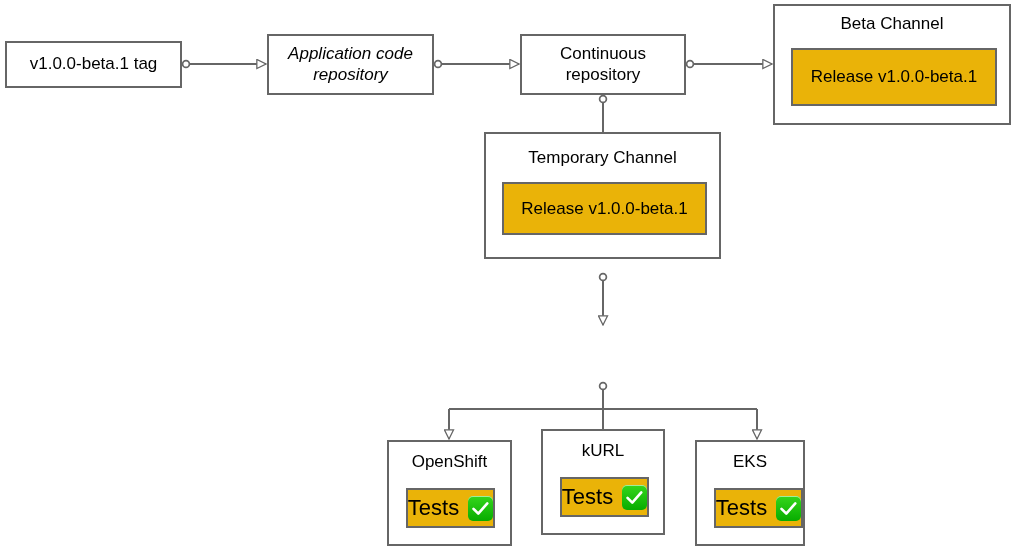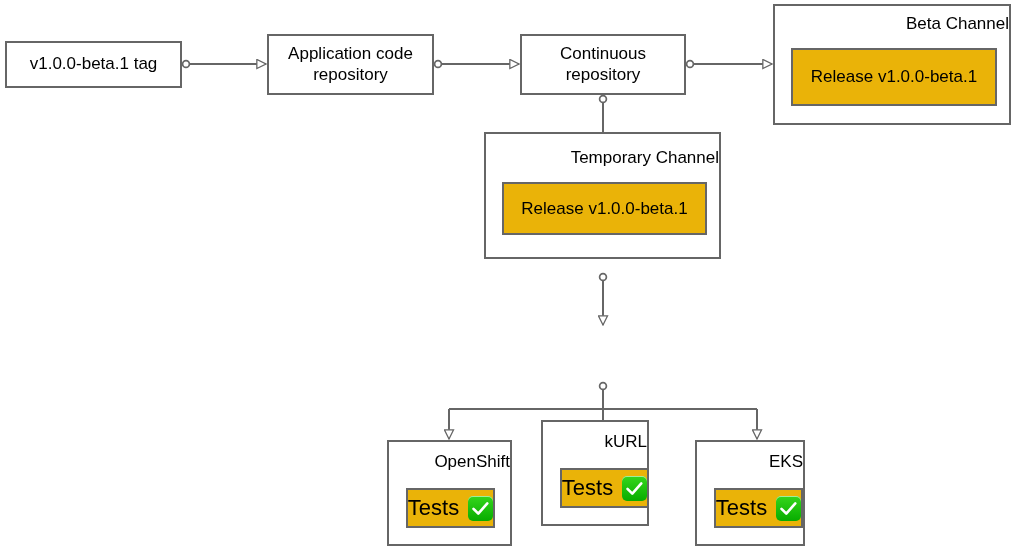--- a/index.html
+++ b/index.html
@@ -44,21 +44,21 @@
     position: absolute;
     box-sizing: border-box;
     border: 2px solid #666666;
     background: #ffffff;
     z-index: 2;
   }
   .container-title {
     position: absolute;
     left: 0;
     right: 0;
-    text-align: right;
+    text-align: center;
     color: #000000;
     font-size: 17px;
     line-height: 1.2;
   }
   .inner-node {
     position: absolute;
     box-sizing: border-box;
     border: 2px solid #666666;
     background: #eab308;
     display: flex;
@@ -148,21 +148,21 @@
         <line x1="603" y1="409" x2="603" y2="439" marker-end="url(#arrowhead)"></line>
         <line x1="757" y1="409" x2="757" y2="439" marker-end="url(#arrowhead)"></line>
       </g>
     </g>
   </svg>
 
   <div class="node" style="left:5px; top:41px; width:177px; height:47px;">
     <span>v1.0.0-beta.1 tag</span>
   </div>
 
-  <div class="node" style="left:267px; top:34px; width:167px; height:61px; padding:0 12px;">
+  <div class="node" style="left:267px; top:34px; width:167px; height:61px; padding:0 12px;font-style:italic;">
     <span>Application code repository</span>
   </div>
 
   <div class="node" style="left:520px; top:34px; width:166px; height:61px; padding:0 12px;">
     <span>Continuous repository</span>
   </div>
 
   <div class="container-node" style="left:773px; top:4px; width:238px; height:121px;">
     <div class="container-title" style="top:8px;">Beta Channel</div>
     <div class="inner-node" style="left:16px; top:42px; width:206px; height:58px;">
@@ -185,21 +185,21 @@
         <span class="test-label">Tests</span>
         <span class="check-badge">
           <svg width="25" height="25" viewBox="0 0 25 25">
             <path d="M 5.5 12.8 L 10.3 17.6 L 19.3 7.4" fill="none" stroke="#ffffff" stroke-width="2.6" stroke-linecap="round" stroke-linejoin="round"></path>
           </svg>
         </span>
       </div>
     </div>
   </div>
 
-  <div class="container-node" style="left:541px; top:420px; width:108px; height:106px;">
+  <div class="container-node" style="left:541px; top:429px; width:124px; height:106px;">
     <div class="container-title" style="top:10px;">kURL</div>
     <div class="inner-node" style="left:17px; top:46px; width:89px; height:40px;">
       <div class="test-row">
         <span class="test-label">Tests</span>
         <span class="check-badge">
           <svg width="25" height="25" viewBox="0 0 25 25">
             <path d="M 5.5 12.8 L 10.3 17.6 L 19.3 7.4" fill="none" stroke="#ffffff" stroke-width="2.6" stroke-linecap="round" stroke-linejoin="round"></path>
           </svg>
         </span>
       </div>

